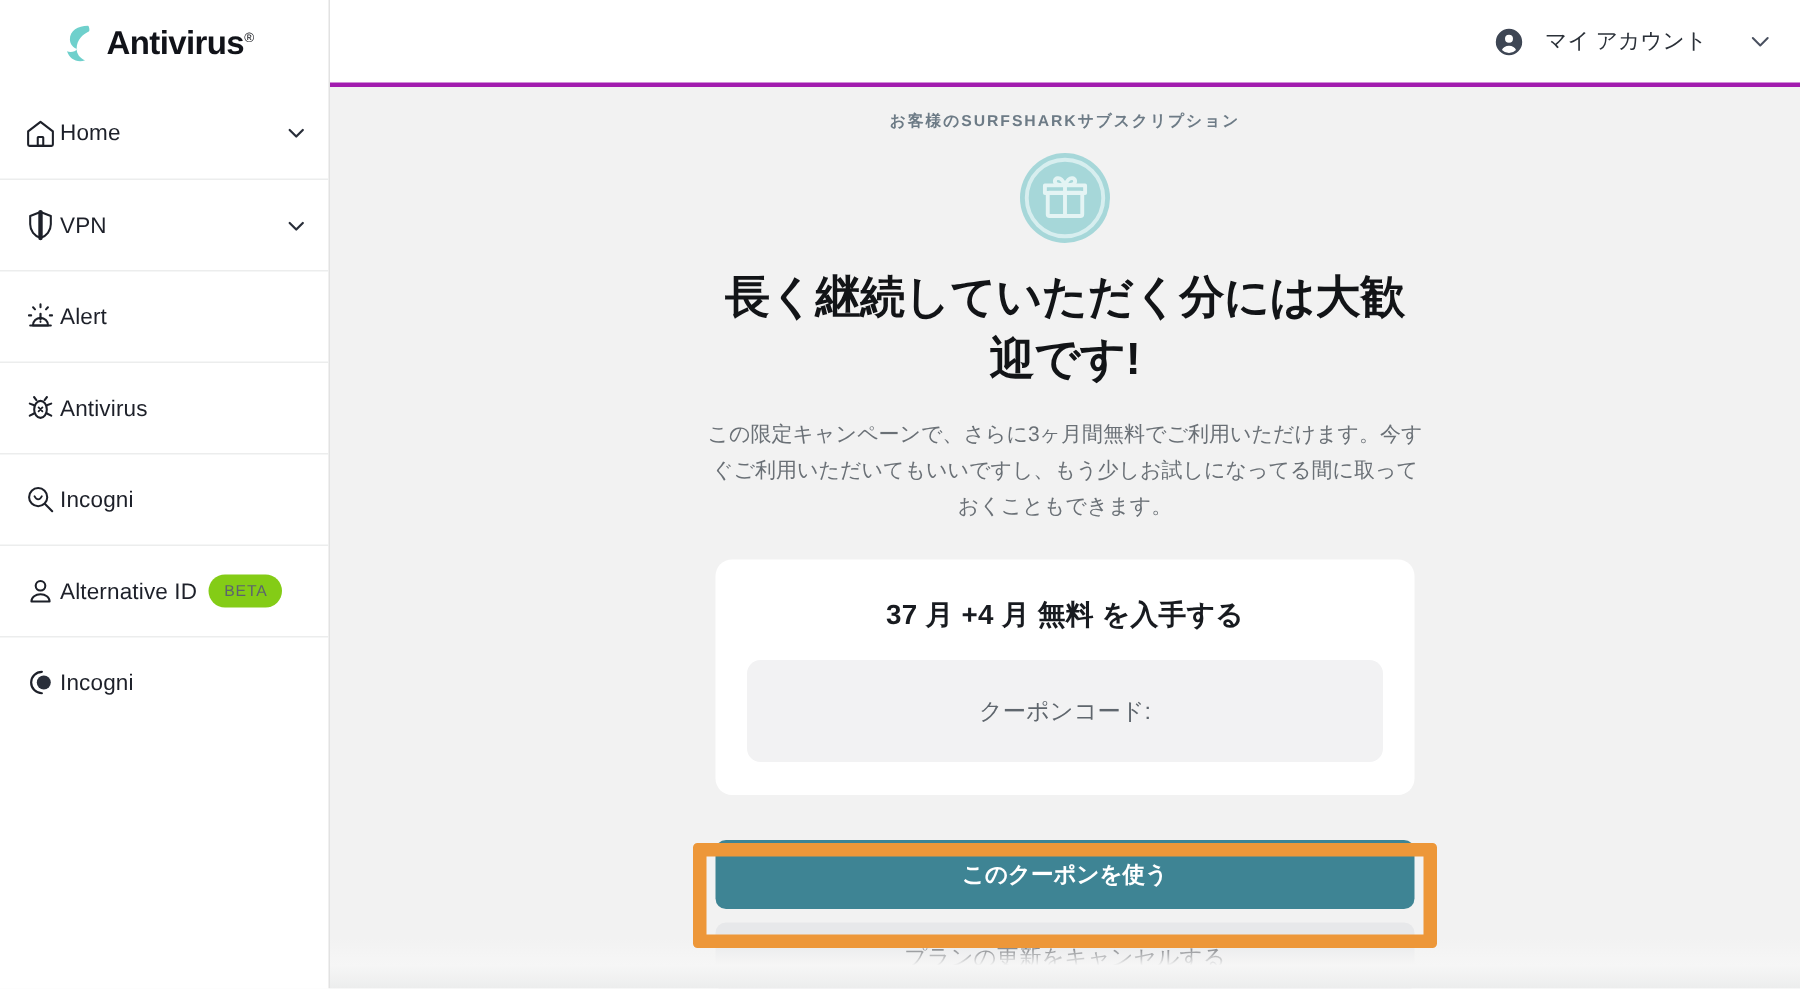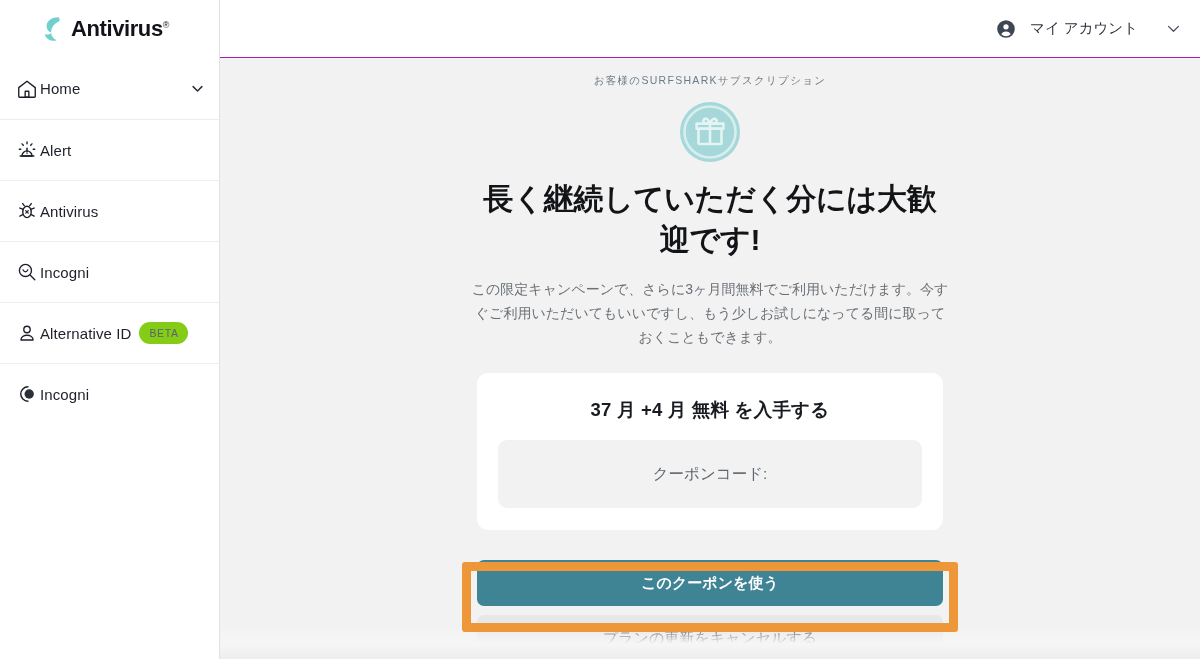--- a/index.html
+++ b/index.html
@@ -95,21 +95,21 @@
     height: 659px;
     display: flex;
     flex-direction: column;
     background: #f2f2f2;
     min-width: 0;
   }
   .topbar {
     height: 58px;
     flex: 0 0 58px;
     background: #ffffff;
-    border-bottom: 1px solid #a21caf;
+    border-bottom: 3px solid #a21caf;
     display: flex;
     align-items: center;
     justify-content: flex-end;
     padding-right: 18px;
     gap: 0;
   }
   .account {
     display: flex;
     align-items: center;
     gap: 13px;
@@ -142,21 +142,21 @@
     content: "";
     position: absolute;
     left: 0; right: 0; bottom: 0;
     height: 34px;
     background: linear-gradient(to bottom, rgba(242,242,242,0) 0%, #f6f6f6 55%, #eceded 100%);
     pointer-events: none;
   }
 
   .eyebrow {
     font-size: 10.5px;
-    font-weight: normal;
+    font-weight: bold;
     color: #6d7b86;
     letter-spacing: 1.3px;
     text-align: center;
     margin-bottom: 14px;
   }
   .gift-wrap {
     width: 60px; height: 60px;
     margin-bottom: 16px;
   }
   .headline {
@@ -273,20 +273,34 @@
           </svg>
         </span>
         <span class="nav-label">Home</span>
         <span class="nav-chev">
           <svg width="15" height="15" viewBox="0 0 24 24" fill="none" stroke="currentColor" stroke-width="2.4" stroke-linecap="round" stroke-linejoin="round">
               <path d="M5 9l7 7 7-7"></path>
             </svg>
         </span>
       </div>
 
+      <div class="nav-item">
+        <span class="nav-icon">
+          <svg width="22" height="22" viewBox="0 0 24 24" fill="none" stroke="currentColor" stroke-width="1.5" stroke-linecap="round" stroke-linejoin="round">
+            <path d="M12 2.6 4.5 5.4v6.1c0 4.6 3.1 8.6 7.5 9.9 4.4-1.3 7.5-5.3 7.5-9.9V5.4z"></path>
+            <path d="M12 2.6v18.8" stroke-width="3.2"></path>
+          </svg>
+        </span>
+        <span class="nav-label">VPN</span>
+        <span class="nav-chev">
+          <svg width="15" height="15" viewBox="0 0 24 24" fill="none" stroke="currentColor" stroke-width="2.4" stroke-linecap="round" stroke-linejoin="round">
+              <path d="M5 9l7 7 7-7"></path>
+            </svg>
+        </span>
+      </div>
 
       <div class="nav-item">
         <span class="nav-icon">
           <svg width="22" height="22" viewBox="0 0 24 24" fill="none" stroke="currentColor" stroke-width="1.5" stroke-linecap="round" stroke-linejoin="round">
             <path d="M6.5 18.5a5.5 5.5 0 0 1 11 0z"></path>
             <path d="M4.5 18.5h15"></path>
             <path d="M12 10v4.2" stroke-width="1.6"></path>
             <circle cx="12" cy="15.9" r="0.75" fill="currentColor" stroke="none"></circle>
             <path d="M12 3.2v2"></path>
             <path d="M6.6 5.3l1.4 1.5"></path>

